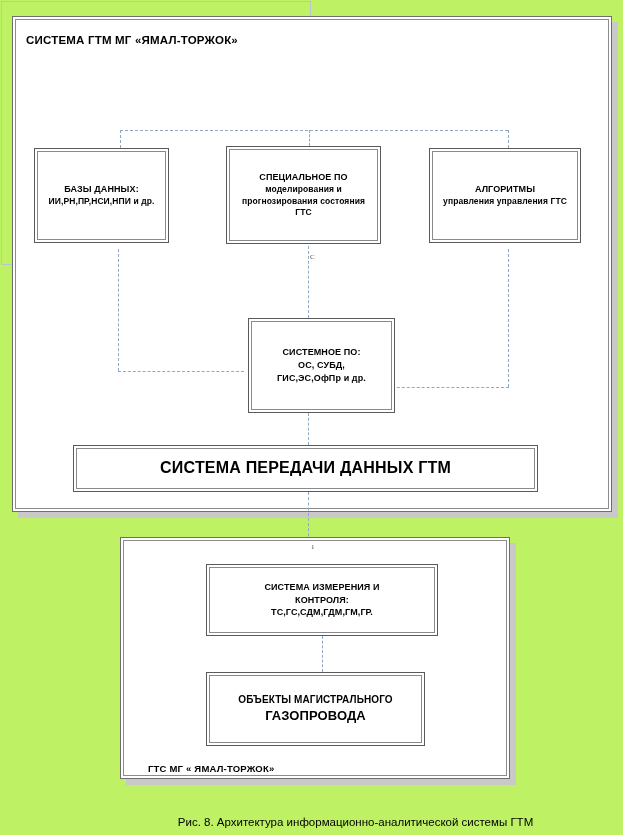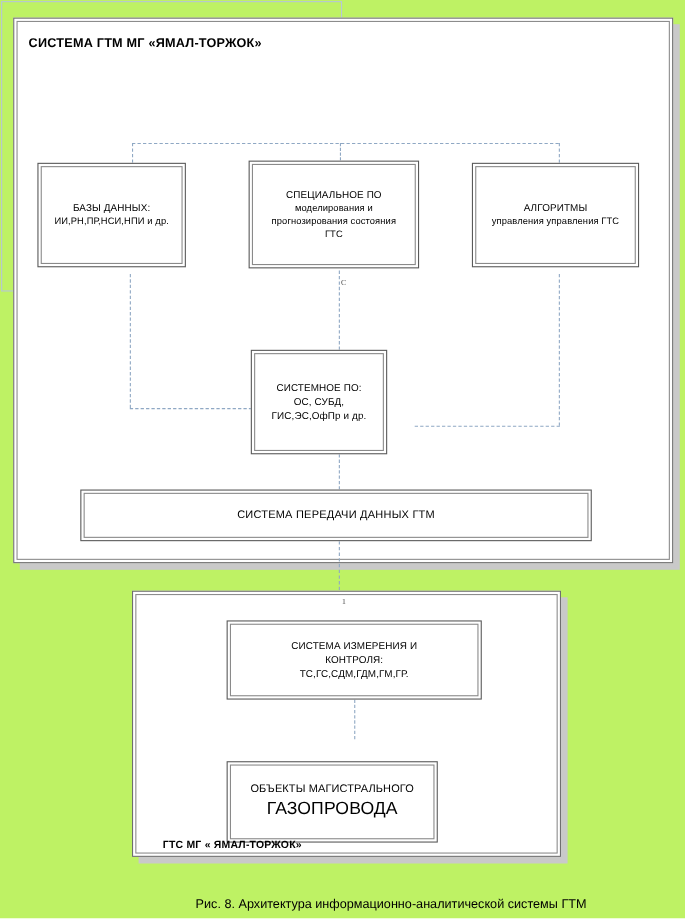--- a/index.html
+++ b/index.html
@@ -78,32 +78,32 @@
     top: 2px;
     right: 2px;
     bottom: 2px;
     border: 1px solid #8a8a8a;
     pointer-events: none;
   }
   .box .txt {
     position: relative;
     z-index: 4;
     font-size: 8.5px;
-    font-weight: normal;
+    font-weight: bold;
     line-height: 1.38;
     letter-spacing: 0.1px;
     padding: 0 6px;
   }
   .box .txt .lead {
     font-size: 9px;
   }
 
   
   .bar .txt {
-    font-size: 10px;
+    font-size: 16px;
     letter-spacing: 0.2px;
   }
 
   
   .frame-title {
     position: absolute;
     z-index: 5;
     font-size: 11.5px;
     font-weight: bold;
     letter-spacing: 0.2px;
@@ -197,21 +197,21 @@
   <div class="conn conn-v" style="left:118px; top:249px; height:122px;"></div>
   <div class="conn conn-h" style="left:118px; top:371px; width:126px;"></div>
 
   <div class="conn conn-v" style="left:308px; top:246px; height:72px;"></div>
   <div class="stray-glyph" style="left:310px; top:253px;">С</div>
 
   <div class="conn conn-v" style="left:508px; top:249px; height:138px;"></div>
   <div class="conn conn-h" style="left:377px; top:387px; width:132px;"></div>
 
   <div class="shadow" style="left:250px; top:324px; width:127px; height:95px;"></div>
-  <div class="box" style="left:228px; top:318px; width:124px; height:95px;">
+  <div class="box" style="left:248px; top:318px; width:147px; height:95px;">
     <div class="txt">
       <span class="lead">СИСТЕМНОЕ ПО:</span><br>
       <span class="lead">ОС, СУБД,</span><br>
       <span class="lead">ГИС,ЭС,ОфПр и др.</span>
     </div>
   </div>
 
   <div class="conn conn-v" style="left:308px; top:413px; height:32px;"></div>
 
   <div class="shadow" style="left:79px; top:451px; width:465px; height:47px;"></div>
@@ -232,24 +232,24 @@
     <div class="txt">
       <span class="lead">СИСТЕМА ИЗМЕРЕНИЯ И</span><br>
       <span class="lead">КОНТРОЛЯ:</span><br>
       <span class="lead">ТС,ГС,СДМ,ГДМ,ГМ,ГР.</span>
     </div>
   </div>
 
   <div class="conn conn-v" style="left:322px; top:636px; height:36px;"></div>
 
   <div class="shadow" style="left:212px; top:678px; width:232px; height:74px;"></div>
-  <div class="box" style="left:206px; top:692px; width:192px; height:74px;">
+  <div class="box" style="left:206px; top:672px; width:219px; height:74px;">
     <div class="txt">
       <span style="font-size:10px;">ОБЪЕКТЫ МАГИСТРАЛЬНОГО</span><br>
-      <span style="font-size:16px;">ГАЗОПРОВОДА</span>
+      <span style="font-size:13px;">ГАЗОПРОВОДА</span>
     </div>
   </div>
 
   <div class="sub-frame-title" style="left:148px; top:763px;">ГТС МГ « ЯМАЛ-ТОРЖОК»</div>
 
   <div class="caption" style="top:816px;">Рис. 8. Архитектура информационно-аналитической системы ГТМ</div>
 
 </div>
 
 </body></html>

